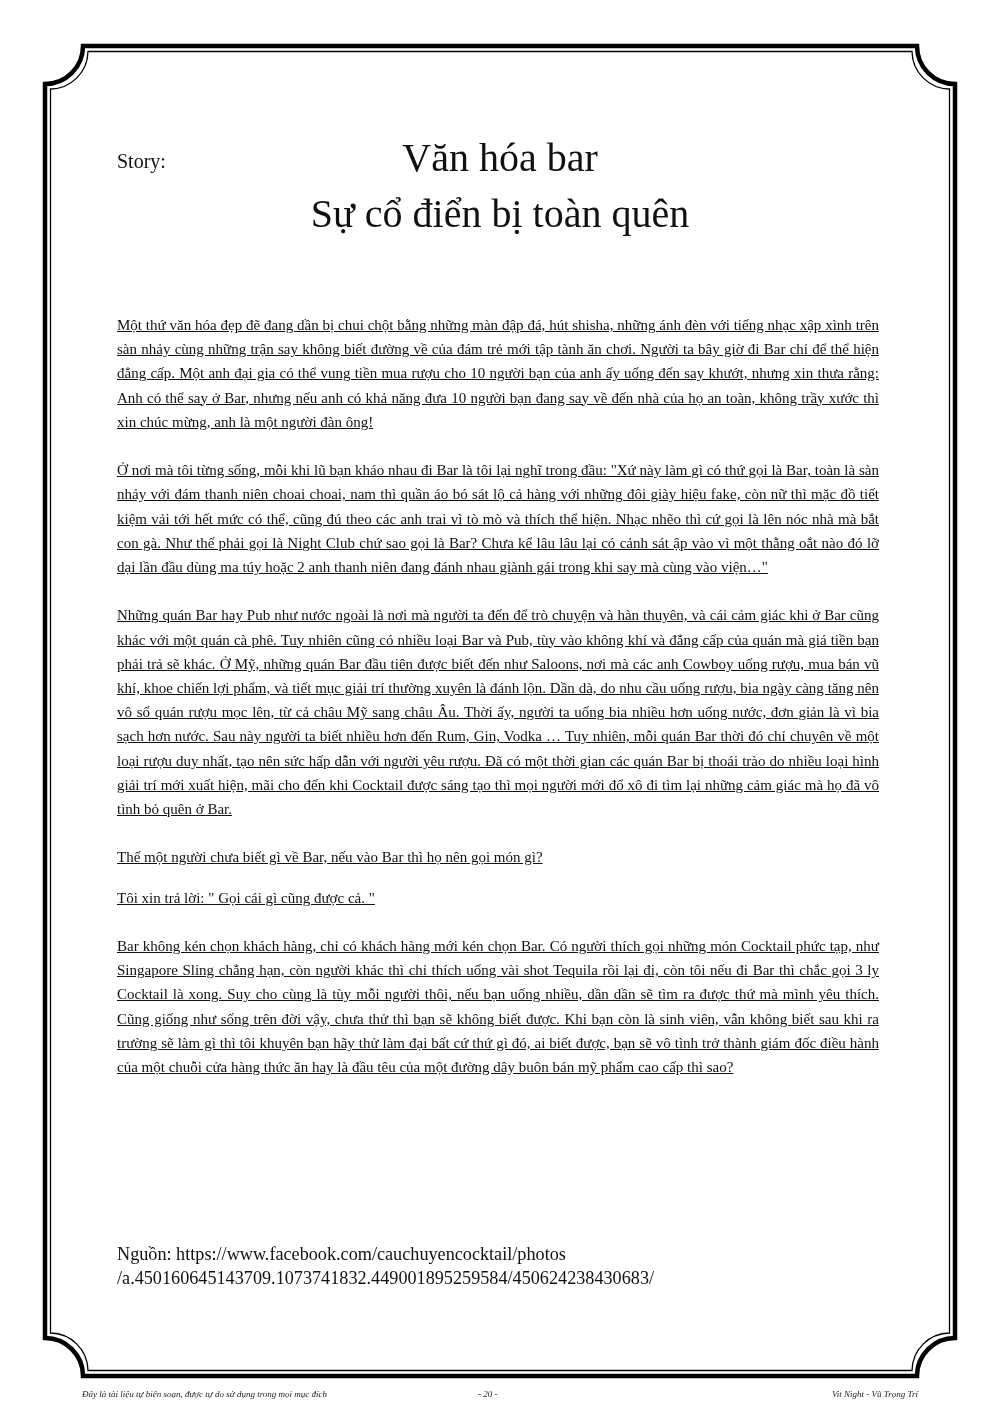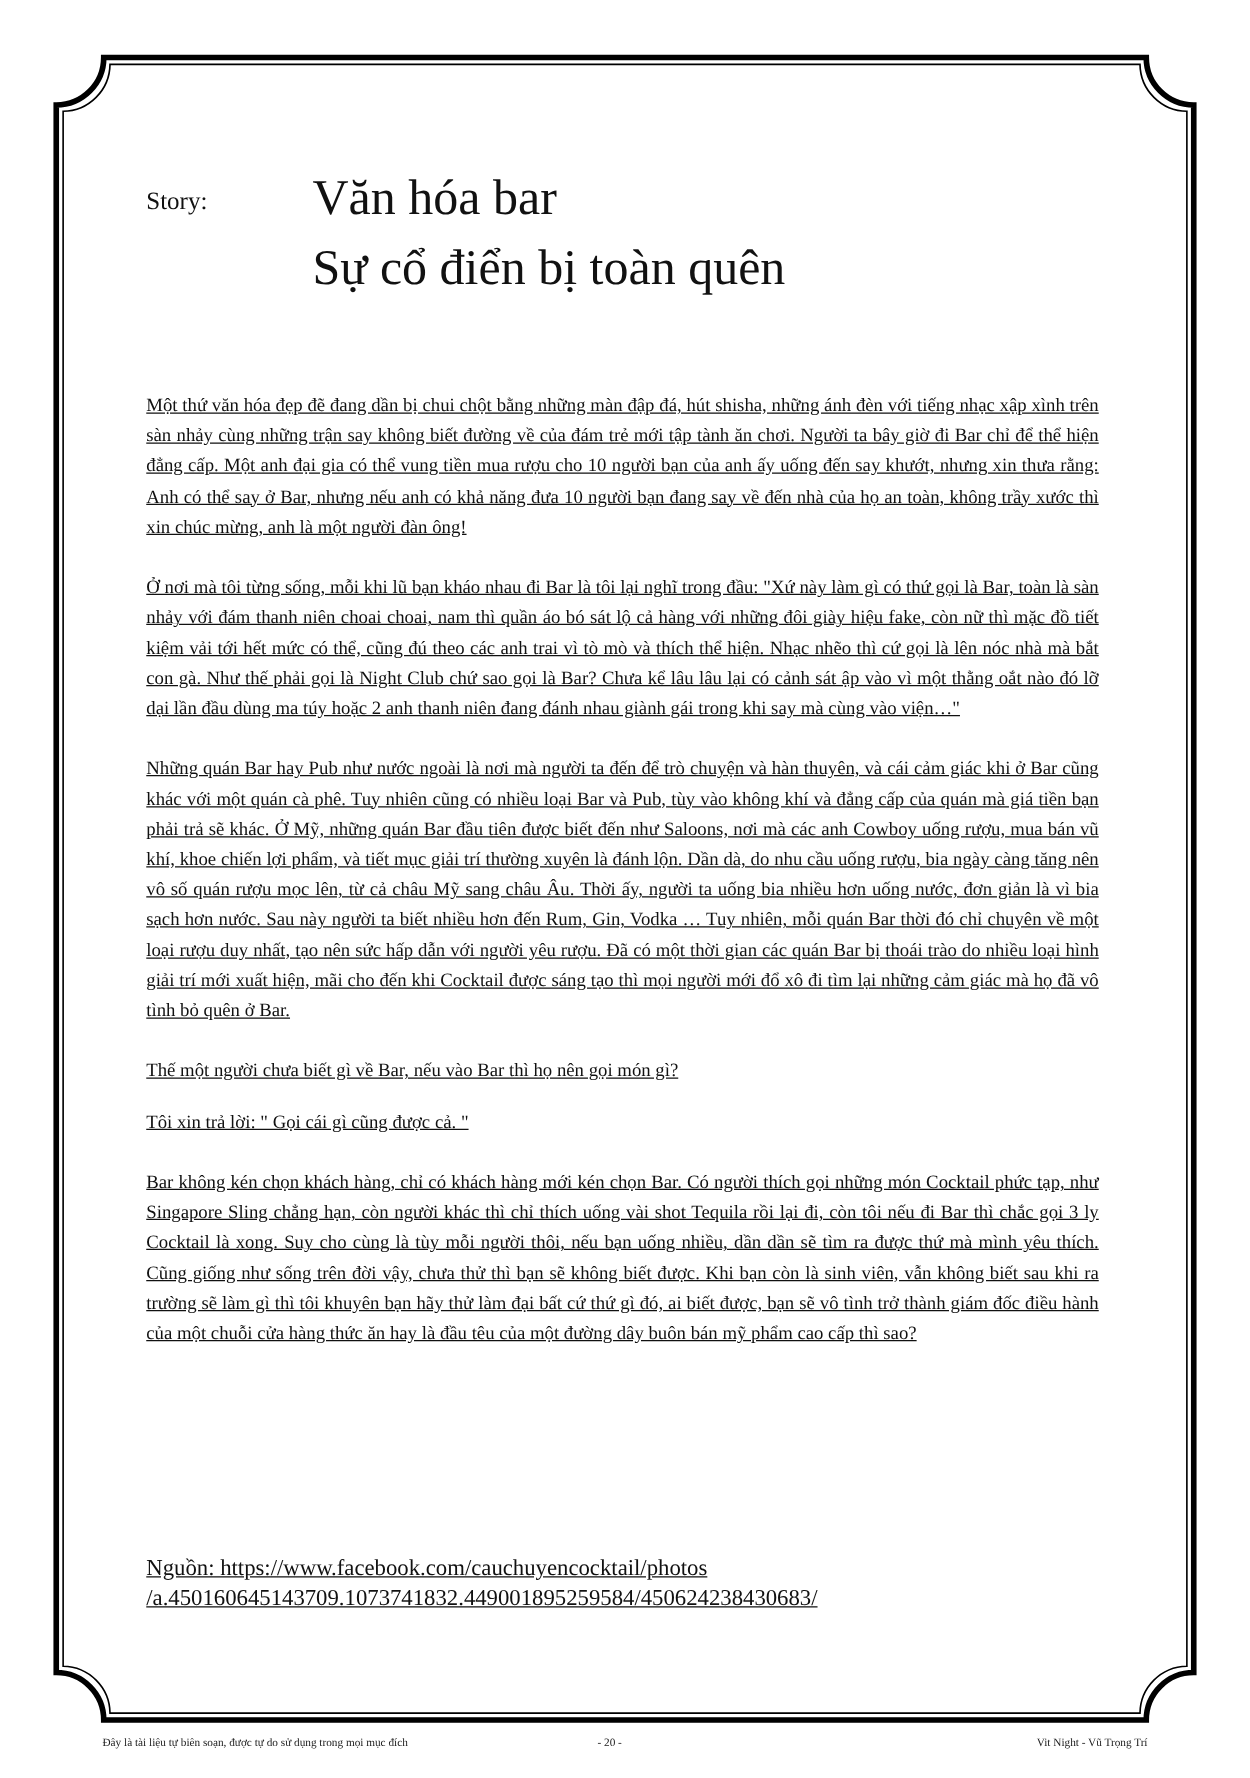--- a/index.html
+++ b/index.html
@@ -28,21 +28,21 @@
       left: 117px;
       top: 147px;
       font-size: 20px;
       line-height: 28px;
     }
     .title {
       position: absolute;
       left: 250px;
       top: 130px;
       width: 500px;
-      text-align: left;
+      text-align: center;
       font-size: 40px;
       line-height: 56px;
     }
     .title div { white-space: nowrap; }
     .body-text {
       position: absolute;
       left: 117px;
       top: 313px;
       width: 762px;
       font-size: 15px;
@@ -53,26 +53,26 @@
     .body-text p {
       margin: 0 0 24.2px 0;
     }
     .body-text p.tight { margin-bottom: 16px; }
     .source {
       position: absolute;
       left: 117px;
       top: 1242px;
       font-size: 18.2px;
       line-height: 24.2px;
-      text-decoration: underline;
     }
     .footer {
       position: absolute;
       top: 1388px;
       font-size: 9px;
+      font-style: italic;
       line-height: 12px;
       color: #222222;
     }
     .footer-left { left: 82px; }
     .footer-center { left: 478px; width: 44px; }
     .footer-right { right: 82px; }
   </style>
 </head>
 <body>
 

